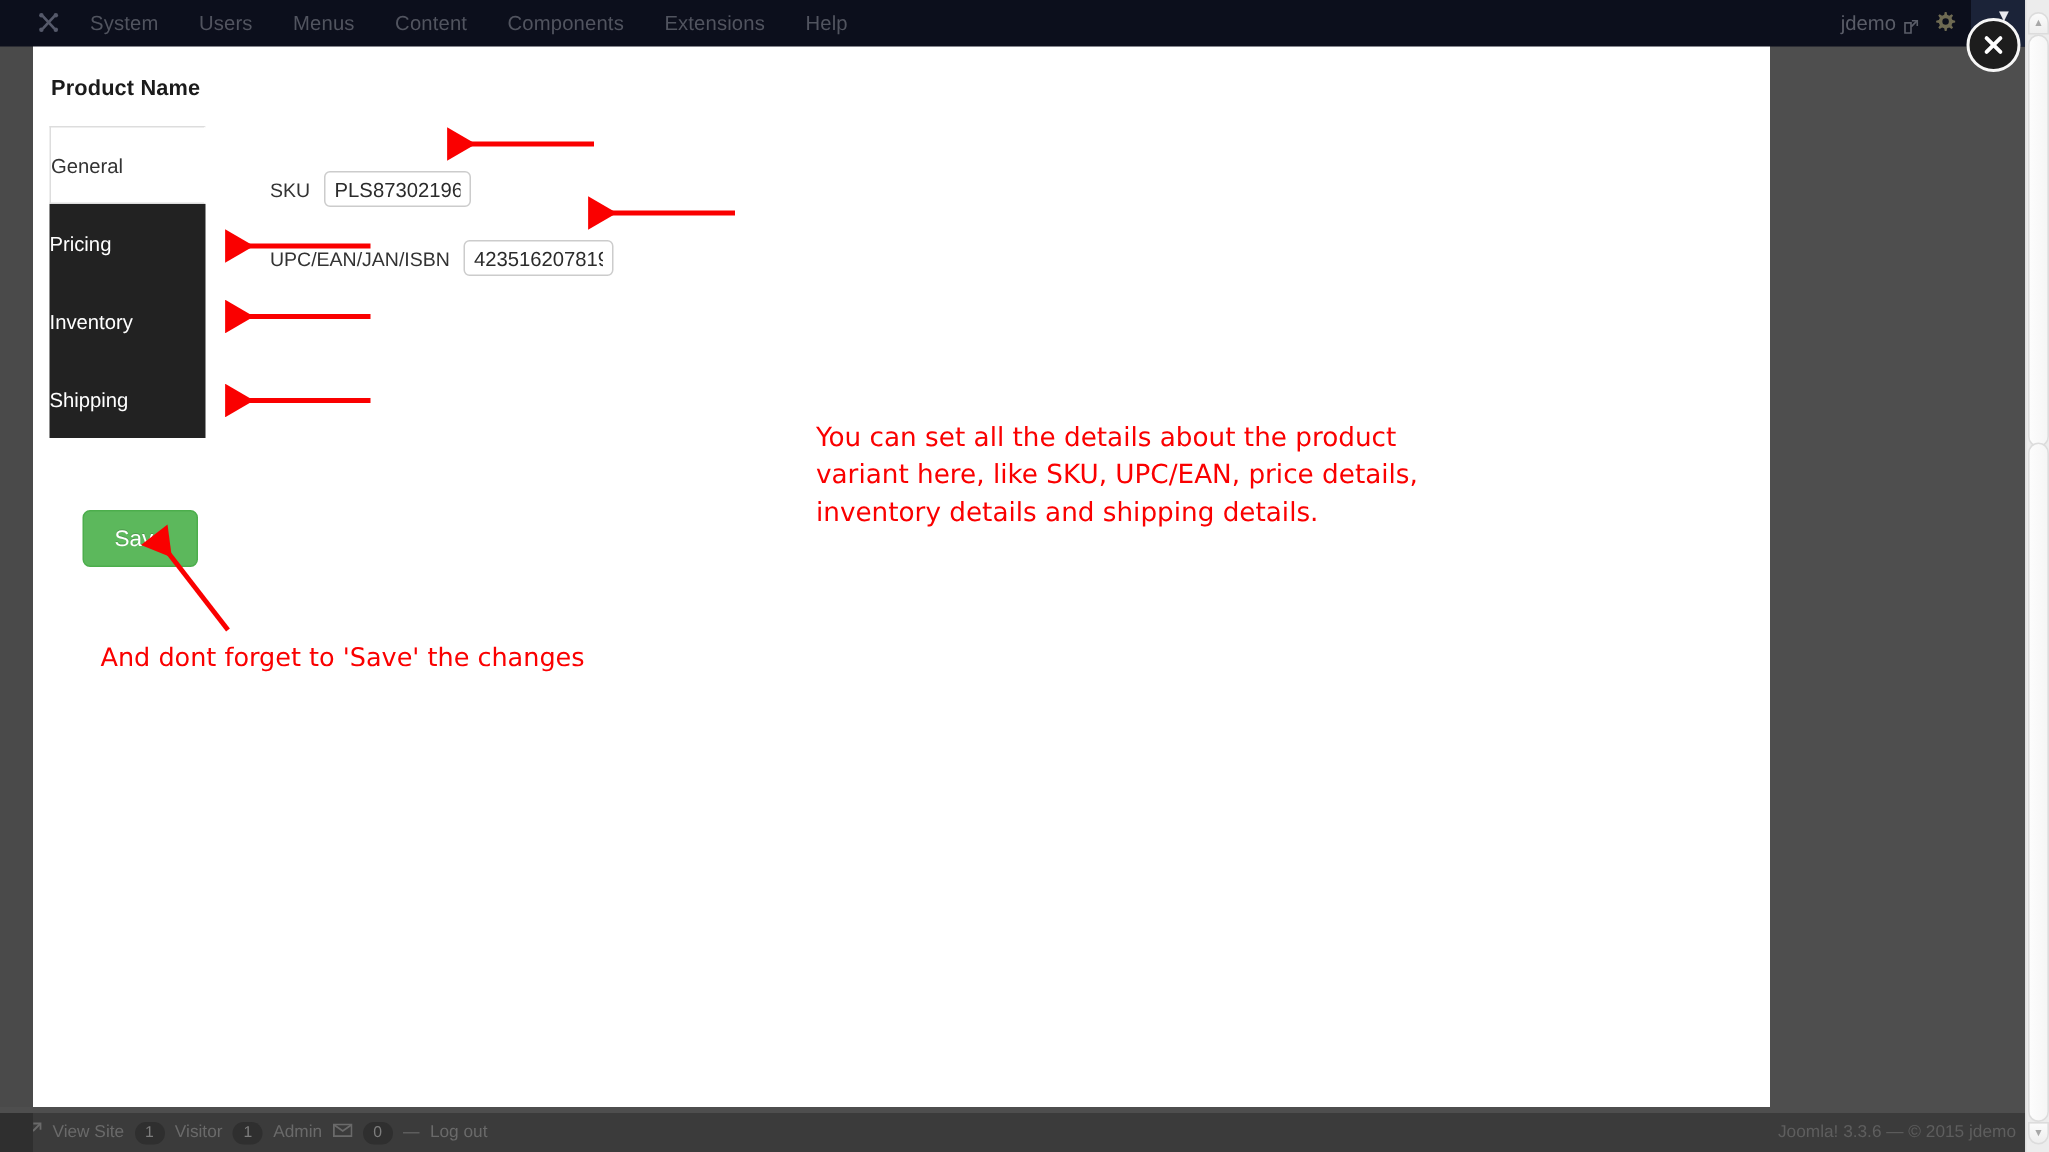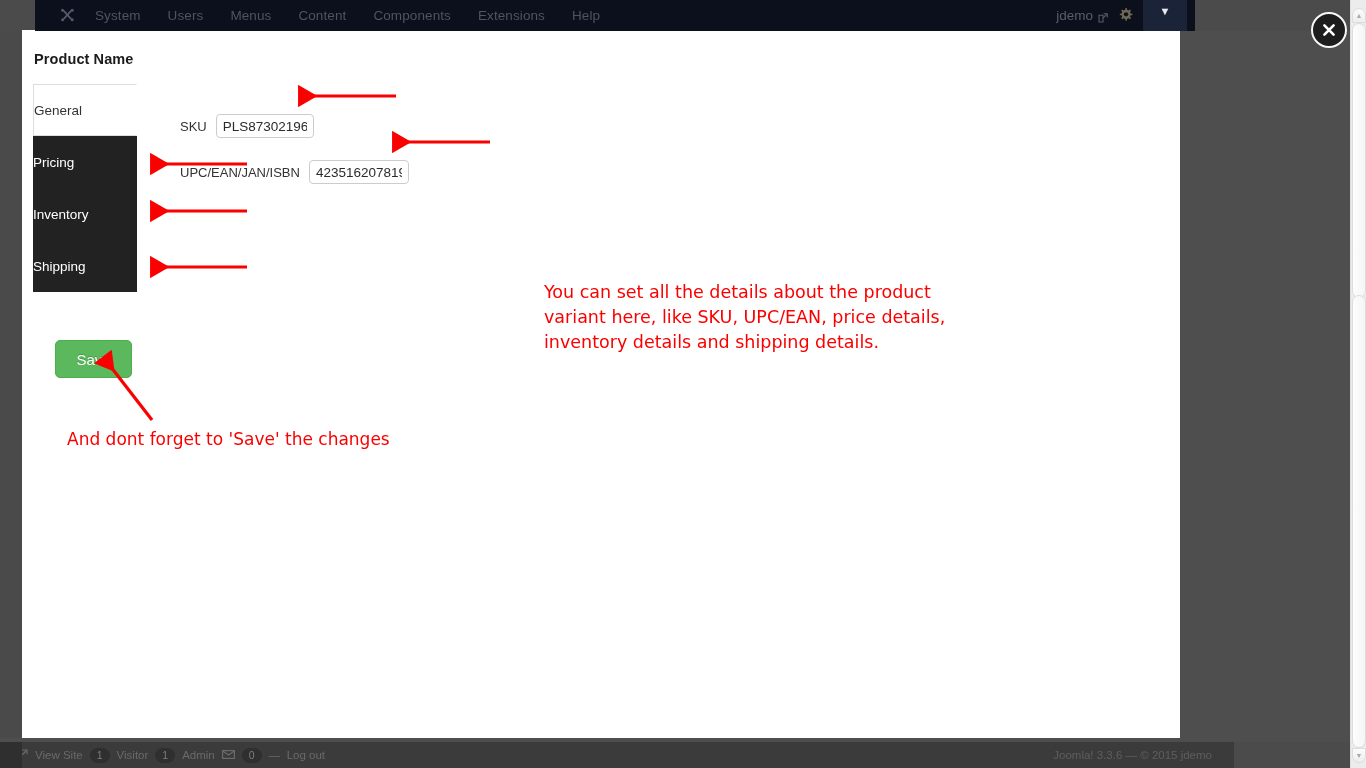--- a/index.html
+++ b/index.html
@@ -18,26 +18,25 @@
   #app {
     position: relative;
     width: 1366px;
     height: 768px;
   }
 
   
   .topbar {
     position: absolute;
     left: 0; top: 0;
-    width: 1160px; height: 31px;
+    width: 1366px; height: 31px;
     background: #0c0f1c;
     display: flex;
     align-items: center;
     z-index: 5;
-    margin-left: 35px;
   }
   .topbar-logo {
     width: 20px; height: 20px;
     margin-left: 22px; margin-right: 18px;
     color: #55596a;
     display: flex; align-items: center; justify-content: center;
     font-size: 17px;
     line-height: 1;
   }
   .topbar-menu {
@@ -272,21 +271,21 @@
     justify-content: center;
     z-index: 9;
     cursor: pointer;
   }
   .modal-close svg { display: block; }
 
   
   .statusbar {
     position: absolute;
     left: 0; bottom: 0;
-    width: 1234px; height: 26px;
+    width: 1366px; height: 26px;
     background: #3b3b3b;
     display: flex;
     align-items: center;
     z-index: 5;
   }
   .status-left {
     display: flex;
     align-items: center;
     gap: 7px;
     margin-left: 16px;

